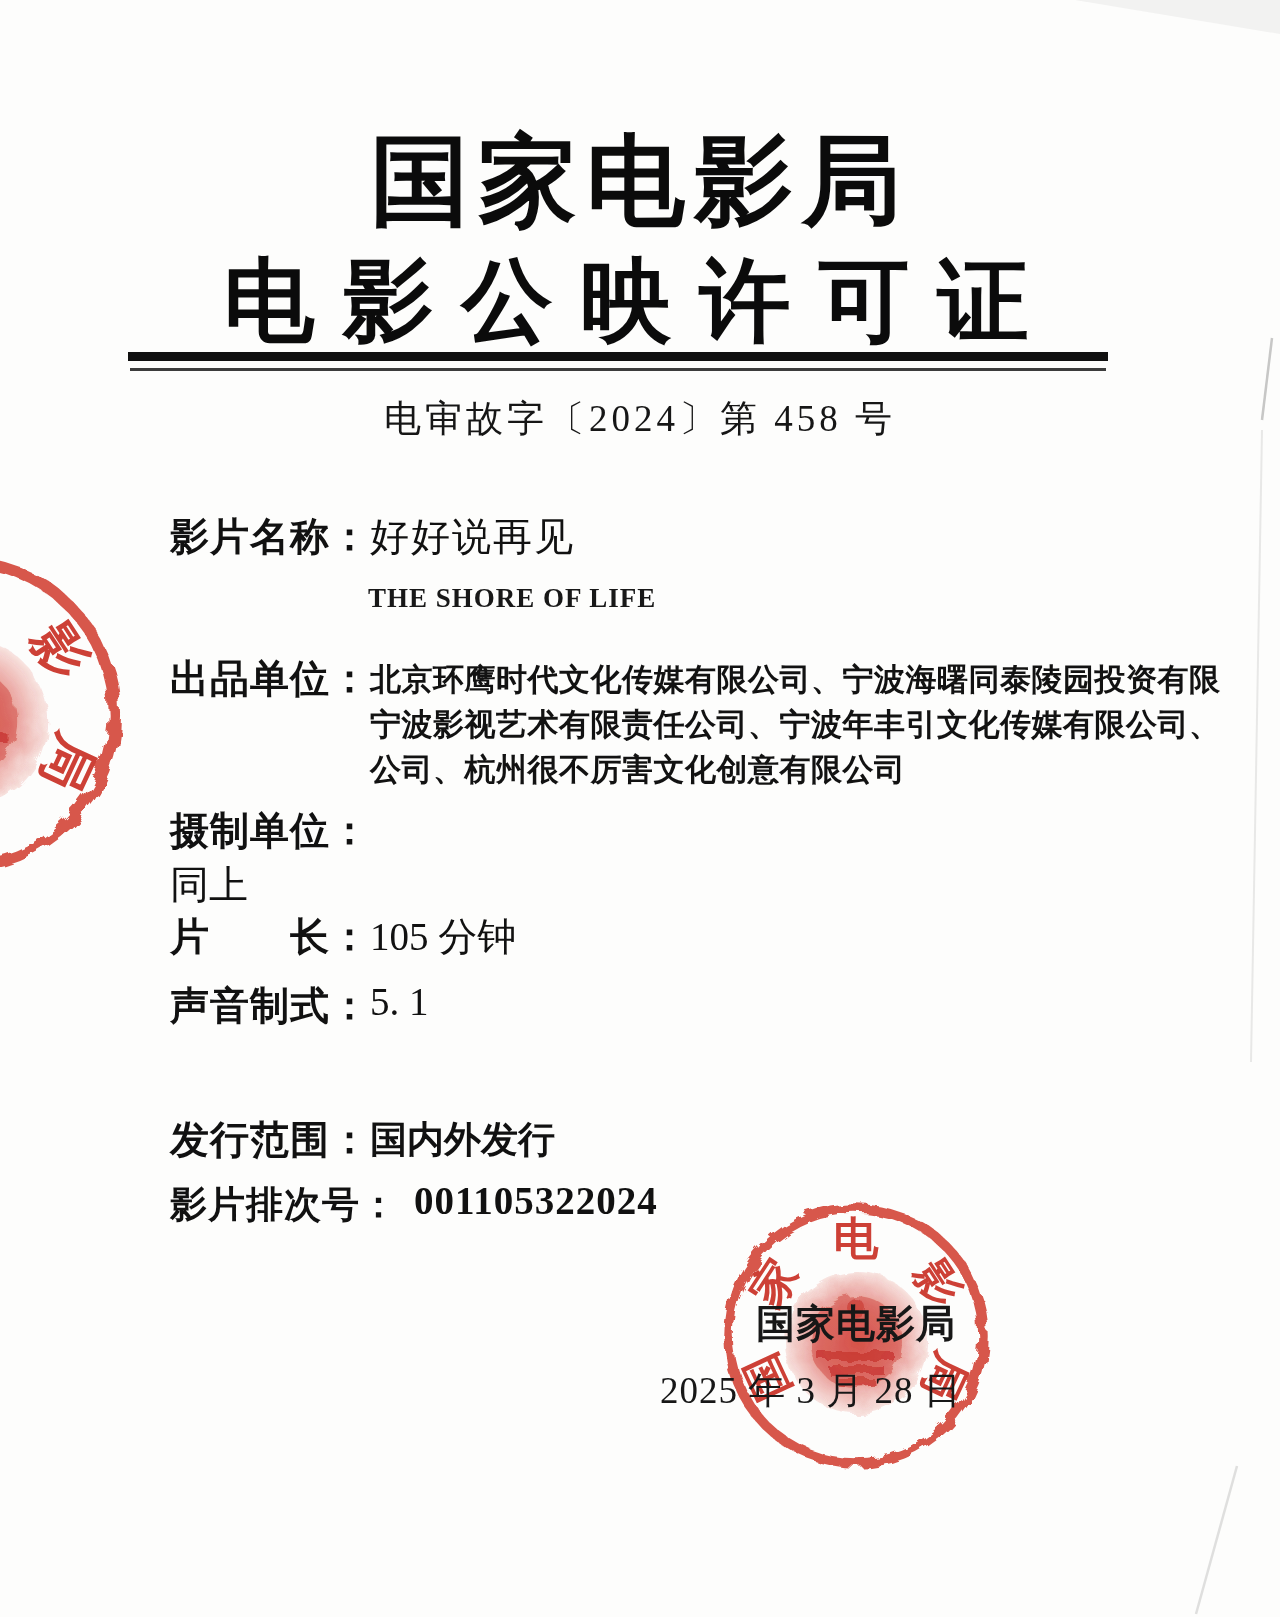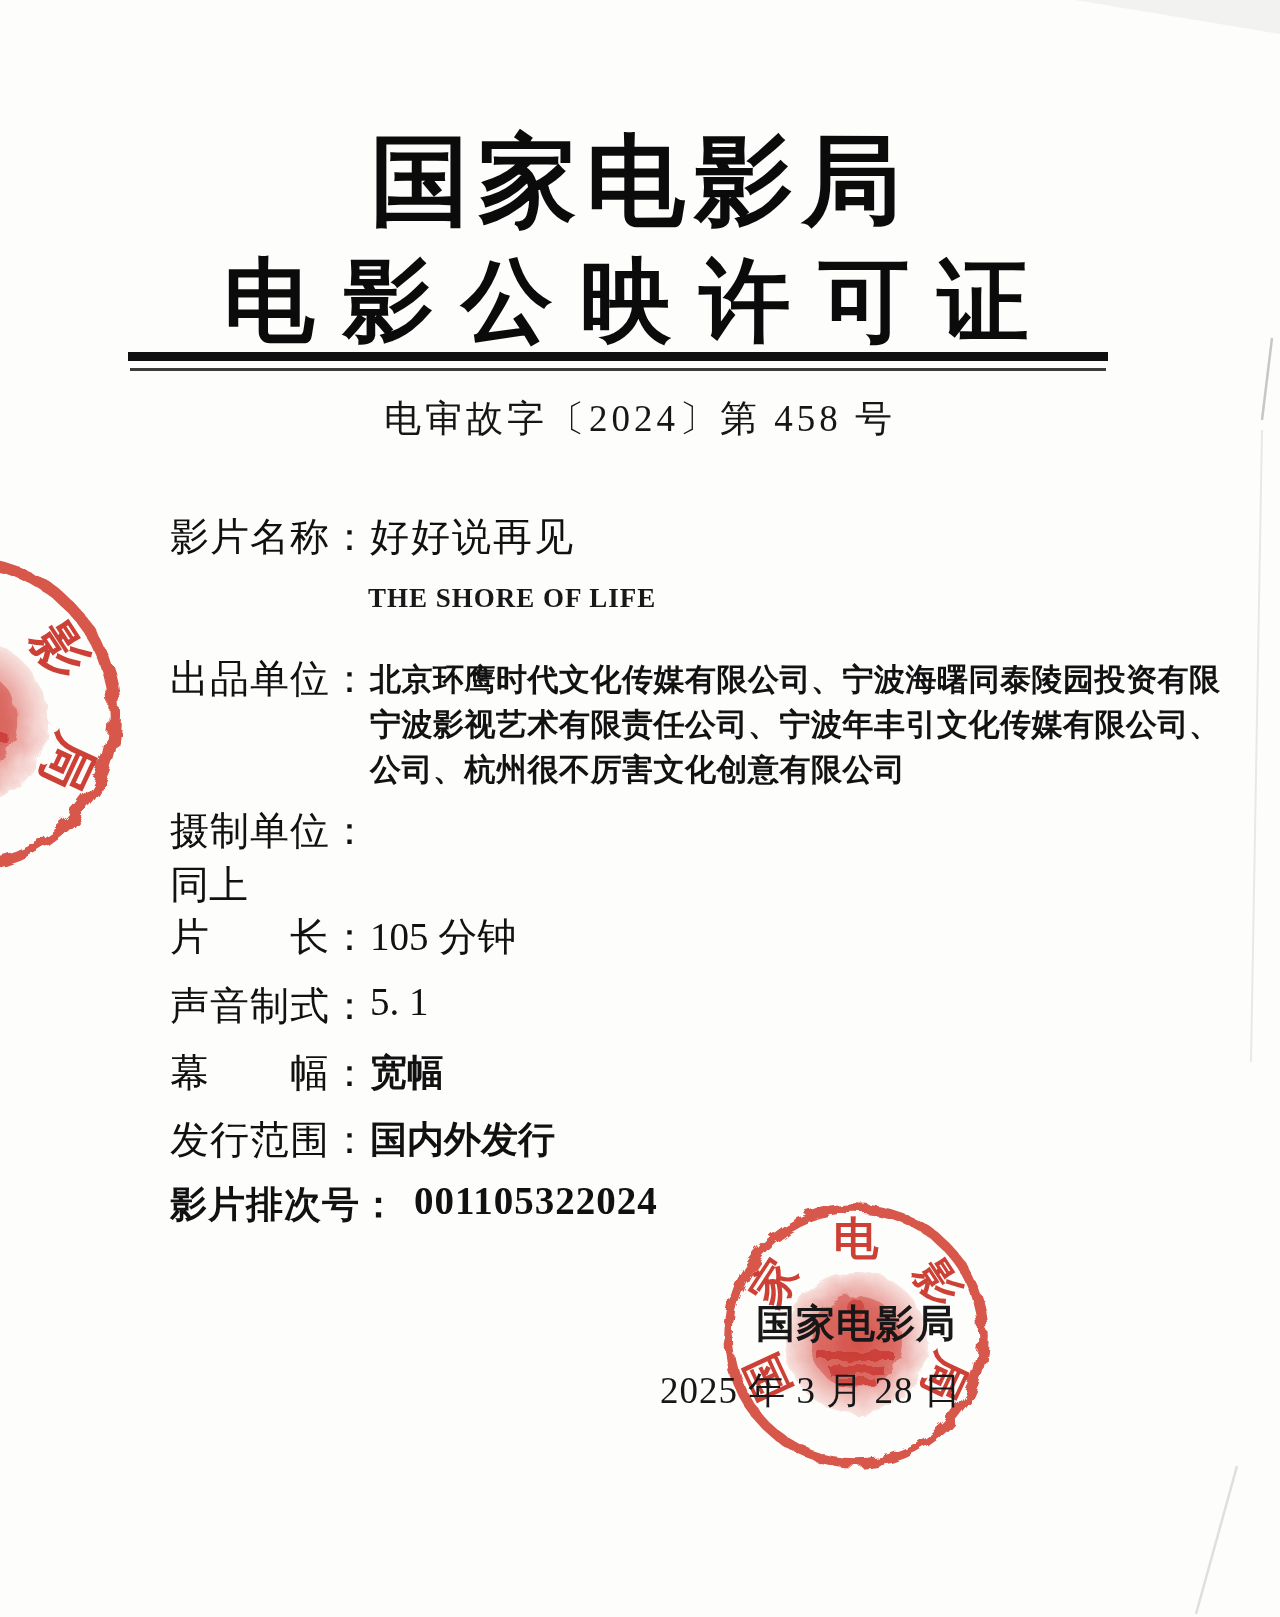--- a/index.html
+++ b/index.html
@@ -31,21 +31,21 @@
   }
   .rule-thick{position:absolute;left:128px;top:352px;width:980px;height:9px;background:#101010;}
   .rule-thin{position:absolute;left:130px;top:368px;width:976px;height:3px;background:#3c3c3c;}
   .permit-no{
     position:absolute;top:394px;left:0;width:1280px;
     padding-right:62px;text-align:center;
     font-size:37px;letter-spacing:4px;color:#161616;
   }
   
   .row{position:absolute;left:170px;display:flex;align-items:flex-start;white-space:nowrap;}
-  .row .label{font-size:39px;letter-spacing:1px;color:#111;}
+  .row .label{font-size:39px;letter-spacing:1px;color:#111;font-weight:bold;}
   .row .value{font-size:39px;color:#111;}
   .row-film-title{top:510px;}
   .row-film-title .value{letter-spacing:2px;}
   .english-title{
     position:absolute;left:368px;top:583px;
     font-family:"Liberation Serif", serif;
     font-weight:700;font-size:27px;letter-spacing:1px;color:#181818;
   }
   .row-producer{top:652px;}
   .producer-lines{margin-top:5px;font-family:"Liberation Sans", sans-serif;}
@@ -144,24 +144,20 @@
   <div class="row row-length">
     <span class="label">片　　长：</span>
     <span class="value">105 分钟</span>
   </div>
 
   <div class="row row-sound">
     <span class="label">声音制式：</span>
     <span class="value">5. 1</span>
   </div>
 
-  <div class="row row-screen">
-    <span class="label">幕　　幅：</span>
-    <span class="value">宽幅</span>
-  </div>
 
   <div class="row row-dist">
     <span class="label">发行范围：</span>
     <span class="value">国内外发行</span>
   </div>
 
   <div class="row row-serial">
     <span class="label">影片排次号：</span>
     <span class="value">001105322024</span>
   </div>

